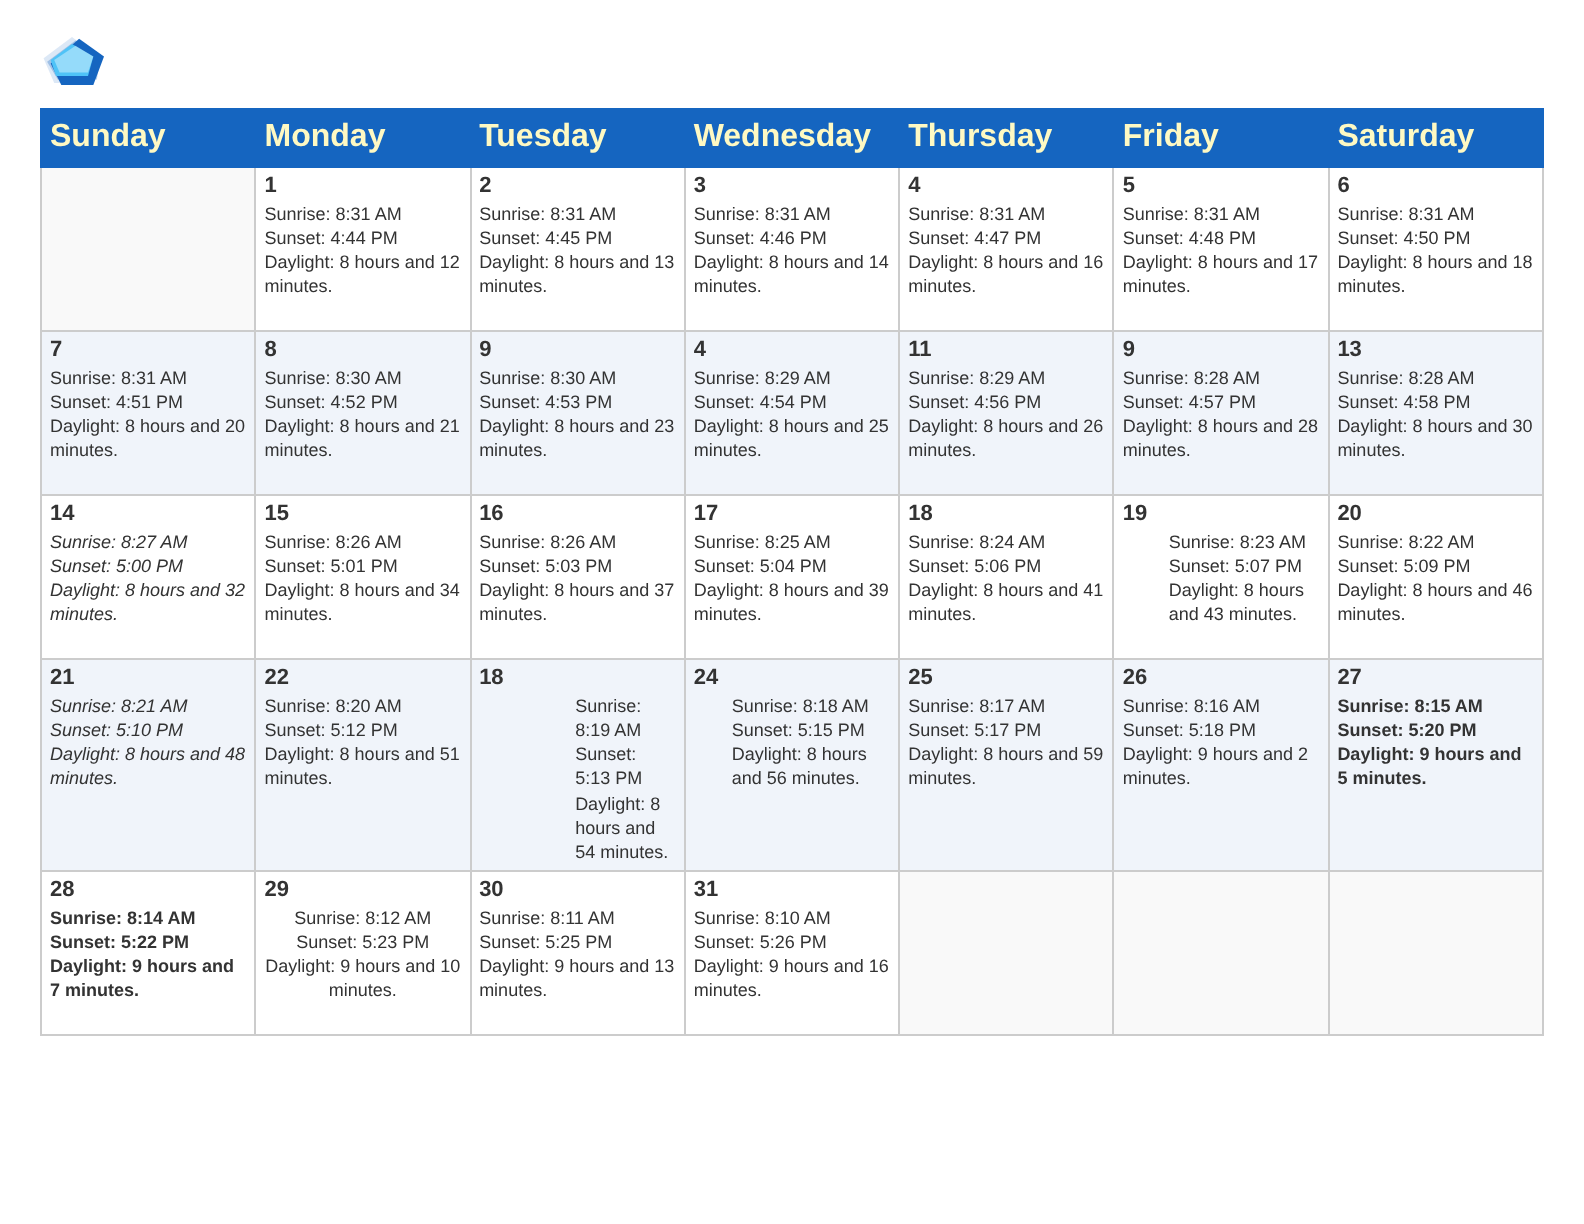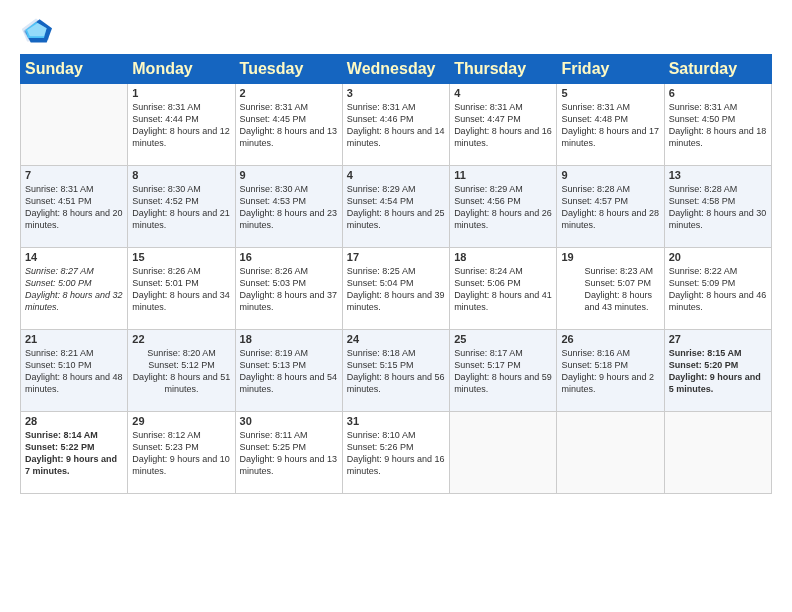--- a/index.html
+++ b/index.html
@@ -262,39 +262,39 @@
           <td>
             <div class="day-number">20</div>
             <div class="day-info" style="white-space: pre-line;">Sunrise: 8:22 AM
 Sunset: 5:09 PM
 Daylight: 8 hours and 46 minutes.</div>
           </td>
         </tr>
         <tr class="row-shade">
           <td>
             <div class="day-number">21</div>
-            <div class="day-info" style="white-space: pre-line;">Sunrise: 8:21 AM
+            <div class="day-info" style="white-space: pre-line; font-style: italic;">Sunrise: 8:21 AM
 Sunset: 5:10 PM
 Daylight: 8 hours and 48 minutes.</div>
           </td>
           <td>
             <div class="day-number">22</div>
-            <div class="day-info" style="white-space: pre-line; text-align: center;">Sunrise: 8:20 AM
+            <div class="day-info" style="white-space: pre-line;">Sunrise: 8:20 AM
 Sunset: 5:12 PM
 Daylight: 8 hours and 51 minutes.</div>
           </td>
           <td>
             <div class="day-number">18</div>
-            <div class="day-info" style="white-space: pre-line;">Sunrise: 8:19 AM
+            <div class="day-info" style="white-space: pre-line; margin-left: 48px;">Sunrise: 8:19 AM
 Sunset: 5:13 PM
 Daylight: 8 hours and 54 minutes.</div>
           </td>
           <td>
             <div class="day-number">24</div>
-            <div class="day-info" style="white-space: pre-line;">Sunrise: 8:18 AM
+            <div class="day-info" style="white-space: pre-line; margin-left: 19px;">Sunrise: 8:18 AM
 Sunset: 5:15 PM
 Daylight: 8 hours and 56 minutes.</div>
           </td>
           <td>
             <div class="day-number">25</div>
             <div class="day-info" style="white-space: pre-line;">Sunrise: 8:17 AM
 Sunset: 5:17 PM
 Daylight: 8 hours and 59 minutes.</div>
           </td>
           <td>
@@ -312,21 +312,21 @@
         </tr>
         <tr>
           <td>
             <div class="day-number">28</div>
             <div class="day-info" style="white-space: pre-line; font-weight: bold;">Sunrise: 8:14 AM
 Sunset: 5:22 PM
 Daylight: 9 hours and 7 minutes.</div>
           </td>
           <td>
             <div class="day-number">29</div>
-            <div class="day-info" style="white-space: pre-line;">Sunrise: 8:12 AM
+            <div class="day-info" style="white-space: pre-line; text-align: center;">Sunrise: 8:12 AM
 Sunset: 5:23 PM
 Daylight: 9 hours and 10 minutes.</div>
           </td>
           <td>
             <div class="day-number">30</div>
             <div class="day-info" style="white-space: pre-line;">Sunrise: 8:11 AM
 Sunset: 5:25 PM
 Daylight: 9 hours and 13 minutes.</div>
           </td>
           <td>

